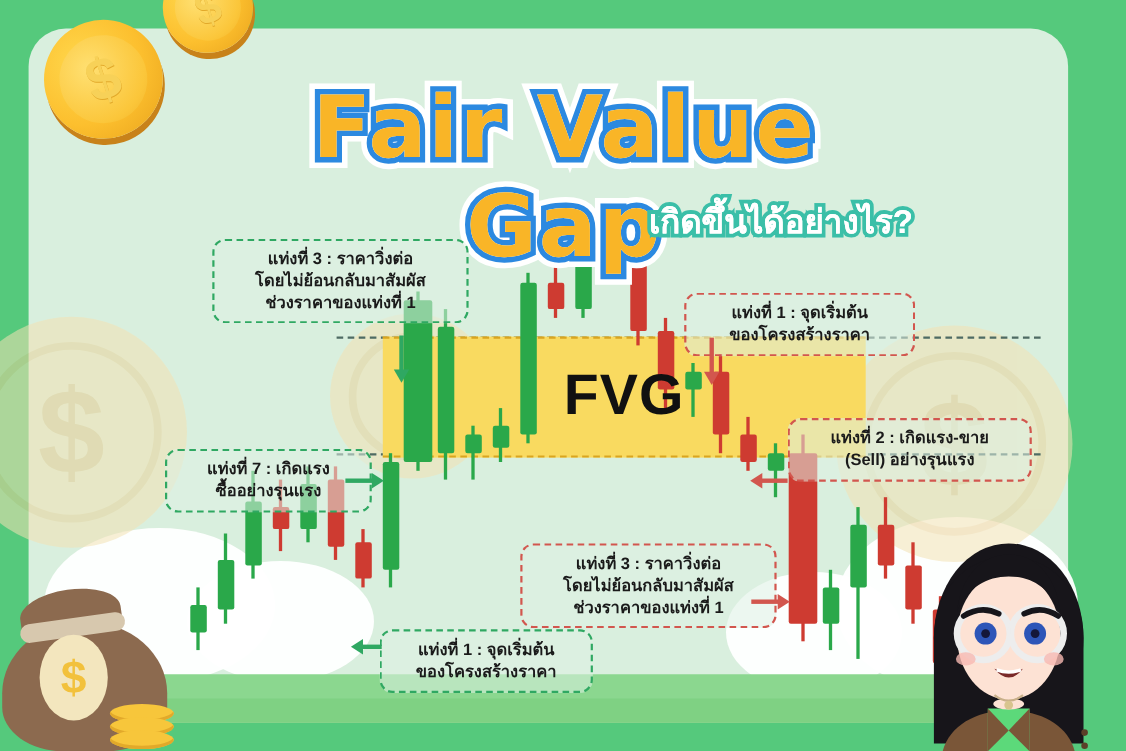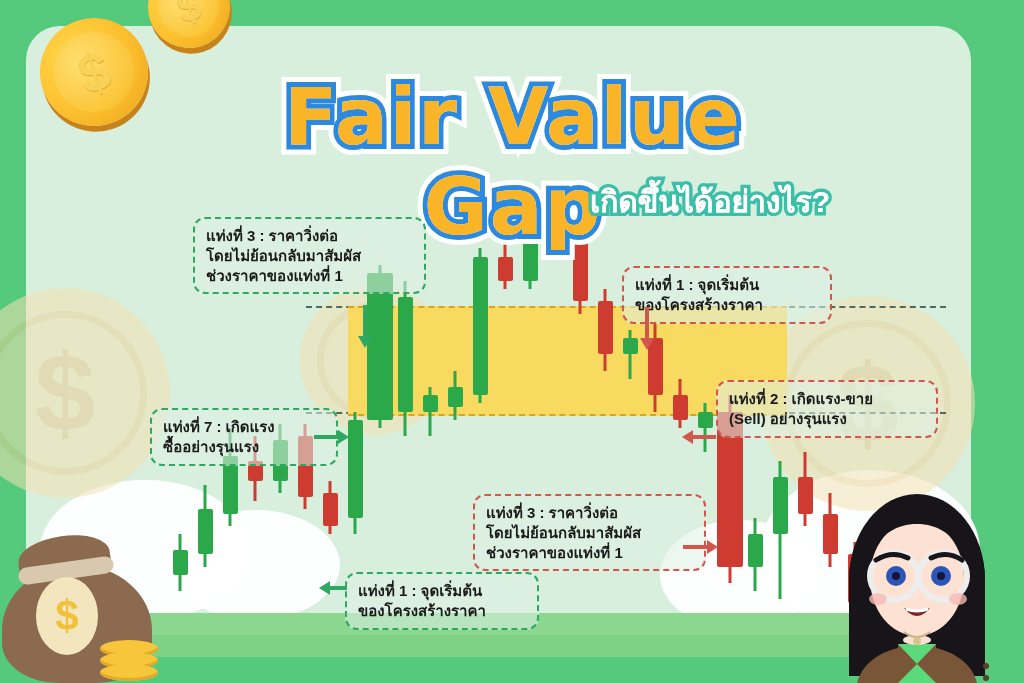--- a/index.html
+++ b/index.html
@@ -122,20 +122,21 @@
     font-size:52px;font-weight:bold;color:#111;letter-spacing:1px;
   }
   .guide{position:absolute;height:0;border-top:2px dashed #4E6B63;}
 
   
   .note{
     position:absolute;border-radius:12px;padding:7px 11px;
     background:rgba(223,240,228,.55);
     font-size:15px;line-height:1.32;font-weight:bold;color:#1A1A1A;
     white-space:pre-line;
+    text-align:center;
   }
   .note.green{border:2px dashed #2FA862;}
   .note.red{border:2px dashed #D2564E;}
 
   .arrow{position:absolute;}
   .arrow .shaft{position:absolute;}
   .arrow .head{position:absolute;width:0;height:0;}
   .arrow.green .shaft{background:#2FA862;}
   .arrow.red   .shaft{background:#D2564E;}
 
@@ -285,20 +286,21 @@
         </div>
         <div class="candle down" style="left: 796.5px; top: 467.158px; width: 15px; height: 73.4211px;">
           <div class="wick" style="top:0;height:100%"></div>
           <div class="body" style="top:20.39473684210526px;height:40.78947368421052px"></div>
         </div>
         <div class="candle down" style="left: 821.5px; top: 516.105px; width: 15px; height: 73.4211px;">
           <div class="wick" style="top:0;height:100%"></div>
           <div class="body" style="top:12.236842105263122px;height:48.9473684210526px"></div>
         </div>
       </div>
+    <div class="fvg-label" id="fvglabel" style="left: 322px; top: 279.526px; width: 439px; height: 106.053px;">FVG</div>
   </div>
 
   <div class="title-shadow">Fair Value Gap</div>
   <div class="title">Fair Value Gap</div>
   <div class="subtitle">เกิดขึ้นได้อย่างไร?</div>
   <div class="subtitle-top">เกิดขึ้นได้อย่างไร?</div>
 
   <div id="notes">
       <div class="note green" style="left: 193px; top: 217px; width: 207px;">แท่งที่ 3 : ราคาวิ่งต่อ
 โดยไม่ย้อนกลับมาสัมผัส

